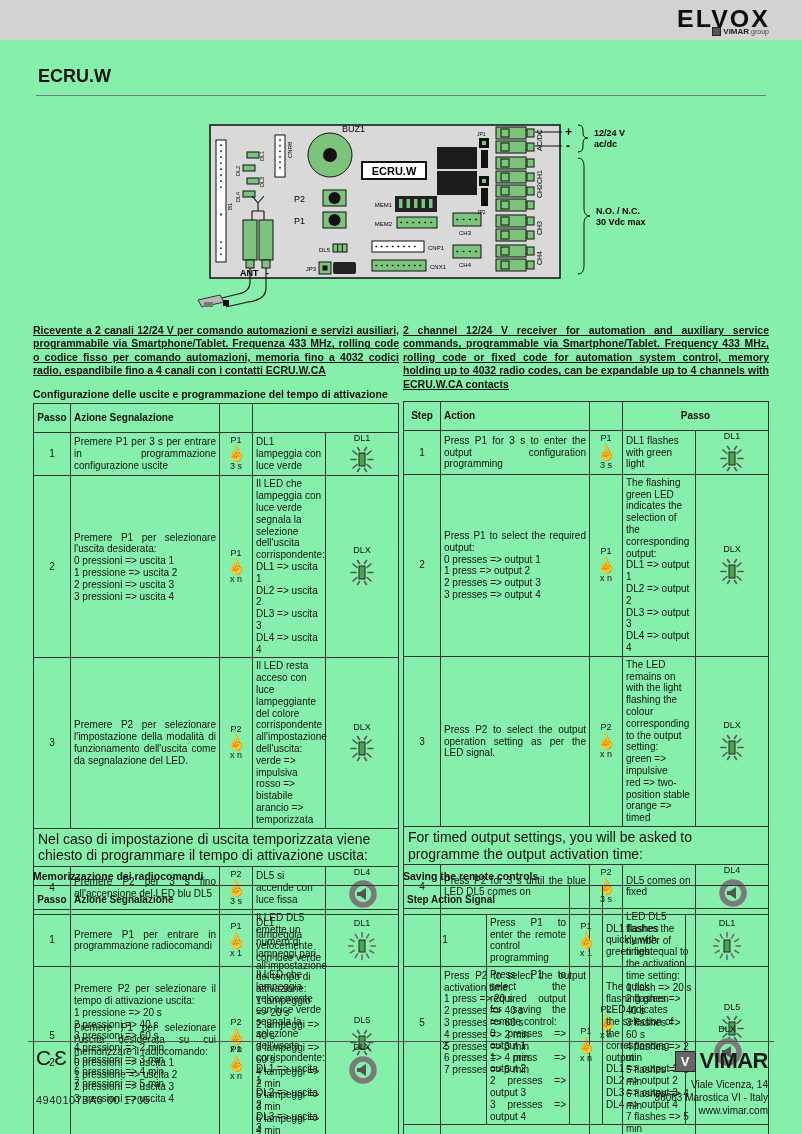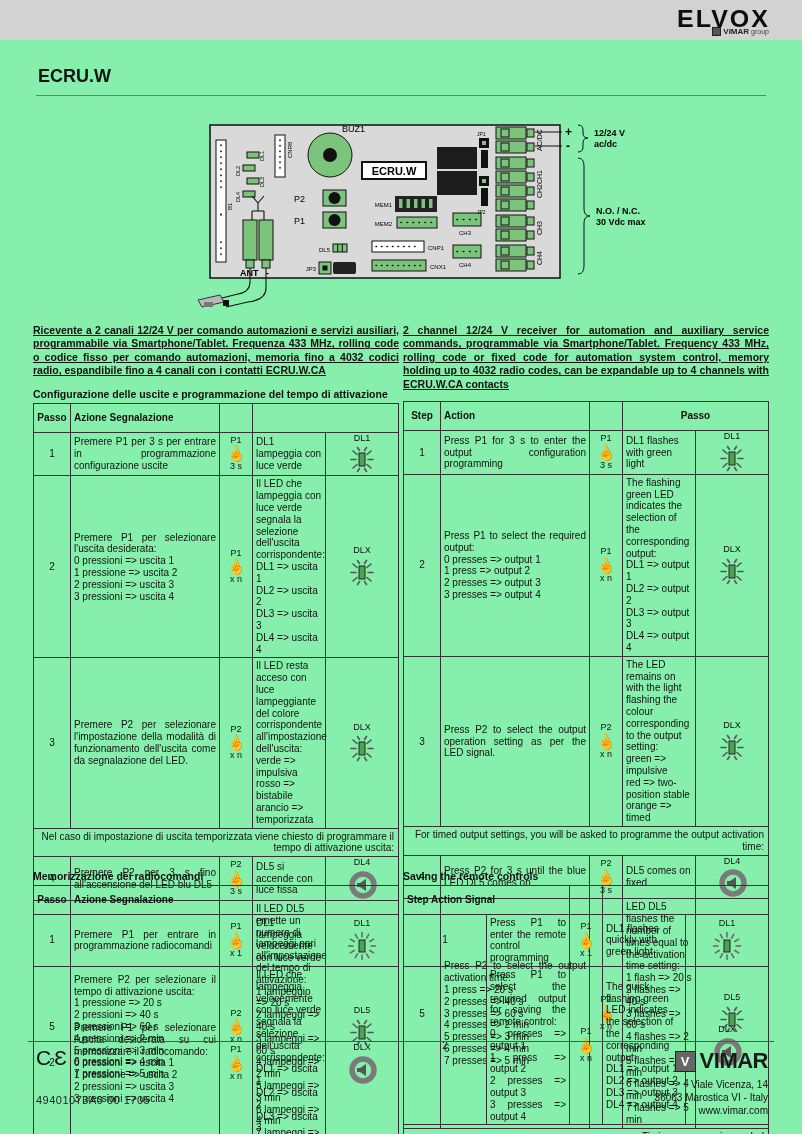--- a/index.html
+++ b/index.html
@@ -27,21 +27,21 @@
   .intro{font-size:10.5px;font-weight:700;line-height:1.28;text-align:justify;margin:0 0 10px 0;text-decoration:underline;}
   .sec-title{font-size:10.5px;font-weight:700;margin:0 0 3px 0;}
   table{border-collapse:collapse;width:100%;table-layout:fixed;}
   td{border:1px solid #333;padding:2px 3px;font-size:10px;line-height:1.18;vertical-align:middle;}
   .hrow td{font-weight:700;padding:8px 3px;}
   .c-step{width:30px;text-align:center;}
   .c-action{width:142px;white-space:pre-line;text-align:justify;}
   .c-btn{width:26px;text-align:center;padding:1px 0;}
   .c-signal{width:128px;white-space:pre-line;}
   .c-led{width:36px;text-align:center;padding:1px;}
-  .note td{font-size:10px;padding:2px 4px;text-align:right;}
+  .note td{font-size:14px;padding:2px 4px;}
   .btn-label,.btn-sub{font-size:9px;line-height:1.1;}
   .hand{font-size:15px;line-height:1;transform:rotate(-22deg);color:#222;margin:1px 0;}
   .led-label{font-size:9px;line-height:1.1;margin-bottom:1px;}
   .icon{display:inline-block;vertical-align:middle;}
   
   .foot-rule{position:absolute;left:28px;top:1041px;width:746px;border-top:1.5px solid #555;}
   .ce{position:absolute;left:36px;top:1046px;font-size:21px;letter-spacing:3px;color:#111;}
   .foot-code{position:absolute;left:36px;top:1094px;font-size:11px;color:#222;letter-spacing:.5px;}
   .foot-right{position:absolute;right:34px;top:1048px;text-align:right;}
   .vimar-logo{display:flex;justify-content:flex-end;align-items:center;gap:4px;margin-bottom:4px;}

